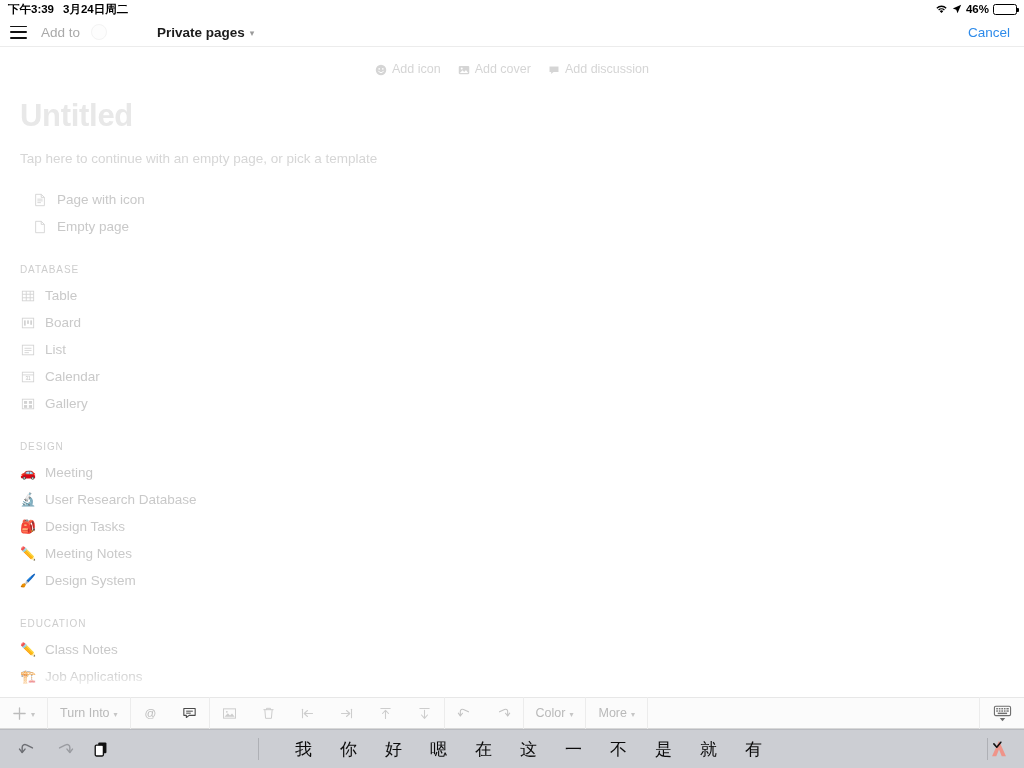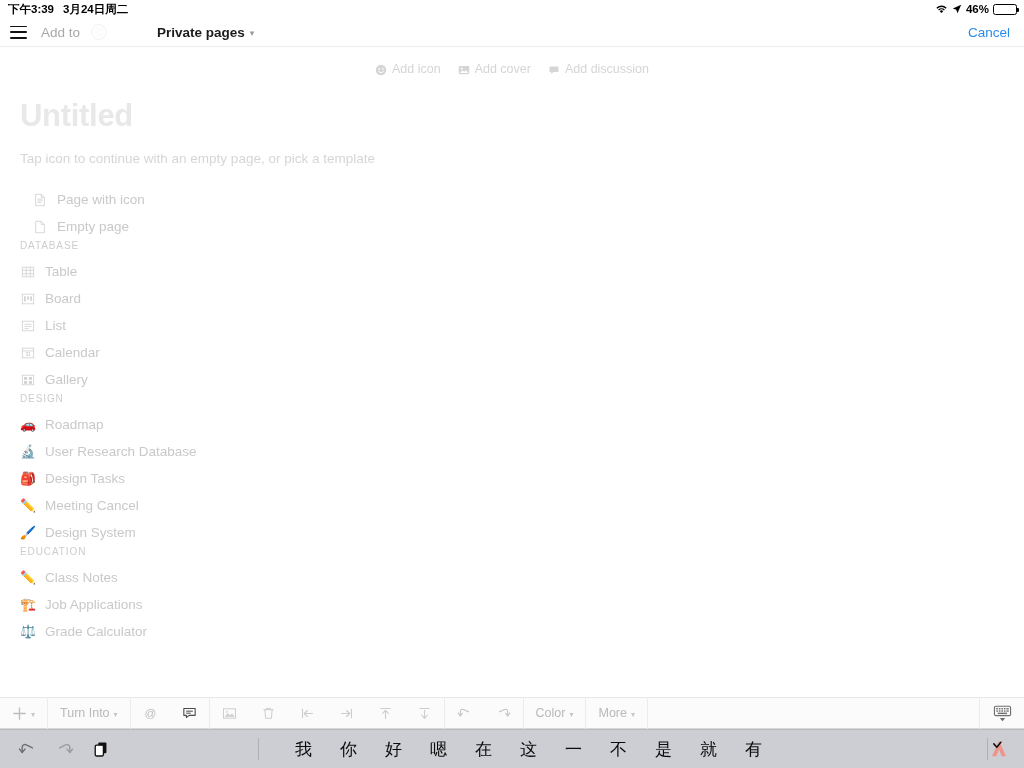--- a/index.html
+++ b/index.html
@@ -94,21 +94,21 @@
     flex: none;
   }
   .opt-emoji {
     width: 15px; height: 15px; margin-right: 10px; flex:none;
     font-size: 13px; line-height: 15px; text-align: center;
     font-family: "DejaVu Sans", sans-serif;
   }
   .opt-label { font-size: 13.5px; color: #c9c9c9; white-space: nowrap; }
 
   .sect-head {
-    padding-left: 20px; margin-bottom: 7px;
+    padding-left: 20px; margin-top: 24px; margin-bottom: 7px;
     font-size: 10px; color: #cdcdcd; letter-spacing: 0.9px; font-weight: normal;
   }
 
   
   .content-fade {
     position:absolute; left:0; bottom:0; width: 1024px; height: 26px;
     background: linear-gradient(to bottom, rgba(255,255,255,0), #ffffff 78%);
     pointer-events:none;
   }
 
@@ -223,21 +223,21 @@
         <span class="pa-ico">
           <svg viewBox="0 0 16 16" width="12" height="12">
               <path d="M2 3.2h12v7.4H7.4L4.2 13.3v-2.7H2z" fill="#d5d5d5"></path>
             </svg>
         </span>
         <span>Add discussion</span>
       </div>
     </div>
 
     <div class="page-title">Untitled</div>
-    <div class="page-sub">Tap icon to continue with an empty page, or pick a template</div>
+    <div class="page-sub">Tap here to continue with an empty page, or pick a template</div>
 
     <div class="opt-list">
       <div class="opt-row">
         <span class="opt-ico">
           <svg viewBox="0 0 16 16" width="14" height="14">
             <path d="M3 1.5h6.5L13 5v9.5H3z" fill="none" stroke="#d2d2d2" stroke-width="1"></path>
             <path d="M9.4 1.6V5H13" fill="none" stroke="#d2d2d2" stroke-width="1"></path>
             <path d="M5 7h6M5 9h6M5 11h4" stroke="#d2d2d2" stroke-width="1"></path>
           </svg>
         </span>
@@ -306,33 +306,33 @@
             </svg>
         </span>
         <span class="opt-label">Gallery</span>
       </div>
     </div>
 
     <div class="sect-head">DESIGN</div>
     <div>
       <div class="opt-row">
         <span class="opt-emoji">🚗</span>
-        <span class="opt-label">Roadmap</span>
+        <span class="opt-label">Meeting</span>
       </div>
       <div class="opt-row">
         <span class="opt-emoji">🔬</span>
         <span class="opt-label">User Research Database</span>
       </div>
       <div class="opt-row">
         <span class="opt-emoji">🎒</span>
         <span class="opt-label">Design Tasks</span>
       </div>
       <div class="opt-row">
         <span class="opt-emoji">✏️</span>
-        <span class="opt-label">Meeting Cancel</span>
+        <span class="opt-label">Meeting Notes</span>
       </div>
       <div class="opt-row">
         <span class="opt-emoji">🖌️</span>
         <span class="opt-label">Design System</span>
       </div>
     </div>
 
     <div class="sect-head">EDUCATION</div>
     <div>
       <div class="opt-row">

